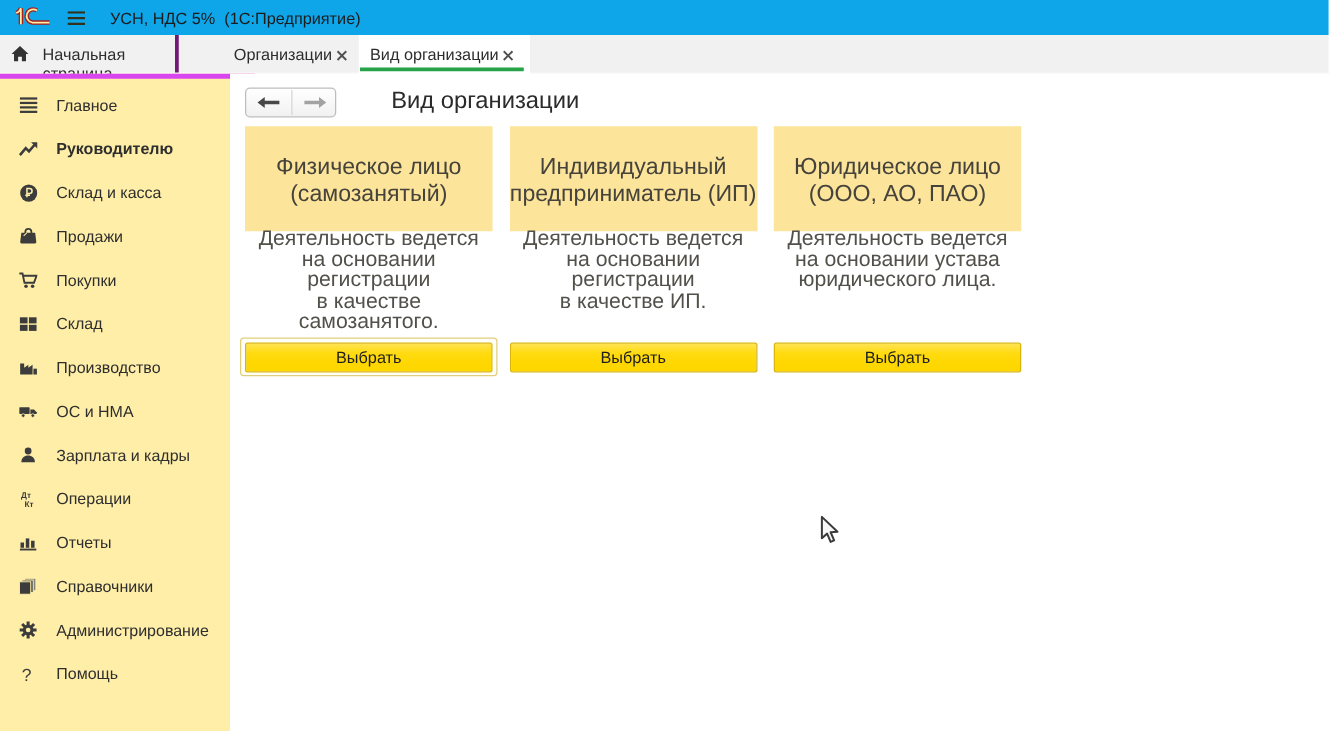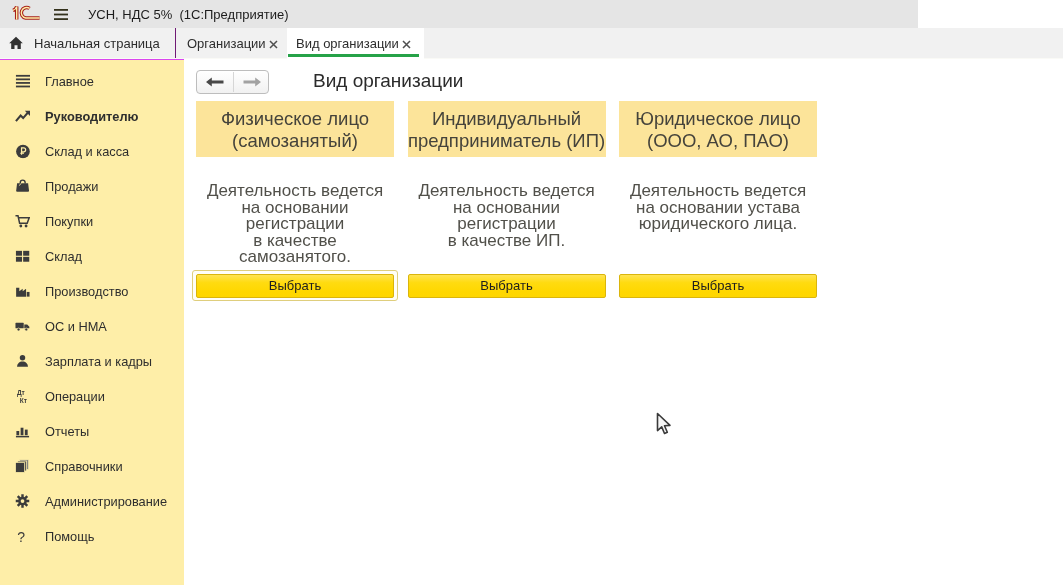--- a/index.html
+++ b/index.html
@@ -1,26 +1,26 @@
 <!DOCTYPE html>
 <html><head>
 <meta charset="utf-8">
 <style>
 * { margin:0; padding:0; box-sizing:border-box; }
 html,body { width:1063px; height:585px; overflow:hidden; }
 body { font-family:"Liberation Sans",sans-serif; background:#fff; position:relative; }
 .abs { position:absolute; }
-#topbar { left:0; top:0; width:918px; height:28px; background:#e5e5e5; }
+#topbar { left:0; top:0; width:1063px; height:28px; background:#0ea5e9; }
 #tabbar { left:0; top:28px; width:1063px; height:31px; background:#f1f1f1; border-bottom:1px solid #fafaf6; }
-#sidebar { left:0; top:59px; width:204px; height:526px; background:#feeea8; border-right:1px solid #c9c9c9; border-top:1px solid #d946ef; }
+#sidebar { left:0; top:59px; width:204px; height:526px; background:#feeea8; border-right:1px solid #c9c9c9; border-top:4px solid #d946ef; }
 #main { left:184px; top:59px; width:879px; height:526px; background:#ffffff; }
 .sbitem { position:absolute; left:0; width:184px; height:35px; }
 .sbitem .ic { position:absolute; left:15px; top:50%; transform:translateY(-50%); width:15px; height:15px; }
 .sbitem .tx { position:absolute; left:45px; top:50%; transform:translateY(-50%); font-size:12.8px; color:#2e2e2e; white-space:nowrap; }
-.card-h { position:absolute; top:42px; height:56px; width:198px; background:#fce49a; color:#45433b;
+.card-h { position:absolute; top:42px; height:84px; width:198px; background:#fce49a; color:#45433b;
   font-size:18.5px; line-height:22px; padding-top:2.5px; text-align:center; display:flex; align-items:center; justify-content:center; }
 .card-d { position:absolute; top:124px; width:198px; font-size:17px; line-height:16.5px; text-align:center; color:#51504a; }
 .btn { position:absolute; top:215px; width:198px; height:24px; border:1px solid #dab50c; border-radius:2px;
   background:linear-gradient(180deg,#ffe351 0%,#ffdb10 35%,#ffd700 75%,#fed600 100%);
   font-size:13px; color:#1e1e1e; text-align:center; line-height:21px; }
 </style>
 </head>
 <body>
 
 <div id="topbar" class="abs">
@@ -38,21 +38,21 @@
     <g fill="#33311c">
         <rect x="0" y="0" width="14" height="1.8"></rect>
         <rect x="0" y="4.6" width="14" height="1.8"></rect>
         <rect x="0" y="9.2" width="14" height="1.8"></rect>
       </g>
   </svg>
   <div class="abs" style="left:88px;top:6.5px;font-size:13px;color:#1c1c1c;">УСН, НДС 5%&nbsp; (1С:Предприятие)</div>
 </div>
 
 <div id="tabbar" class="abs">
-  <div class="abs" style="left:0;top:0;width:176px;height:30px;border-right:1px solid #701a75;">
+  <div class="abs" style="left:0;top:0;width:143px;height:30px;border-right:3px solid #701a75;">
     <svg class="abs" style="left:9px;top:8px;" width="14" height="14" viewBox="0 0 14 14">
       <path d="M7,0.8 L13.8,7.2 H11.8 V13 H8.5 V9.3 H5.5 V13 H2.2 V7.2 H0.2 Z" fill="#323232"></path>
     </svg>
     <div class="abs" style="left:34px;top:7.5px;font-size:13px;color:#2d2d2d;">Начальная страница</div>
   </div>
   <div class="abs" style="left:176px;top:0;width:111px;height:30px;">
     <div class="abs" style="left:11px;top:7.5px;font-size:13px;color:#2d2d2d;">Организации</div>
     <svg class="abs" style="left:93px;top:11.5px;" width="9" height="9" viewBox="0 0 9 9">
       <path d="M1,1 L8,8 M8,1 L1,8" stroke="#4f4f4f" stroke-width="1.5" fill="none"></path>
     </svg>

